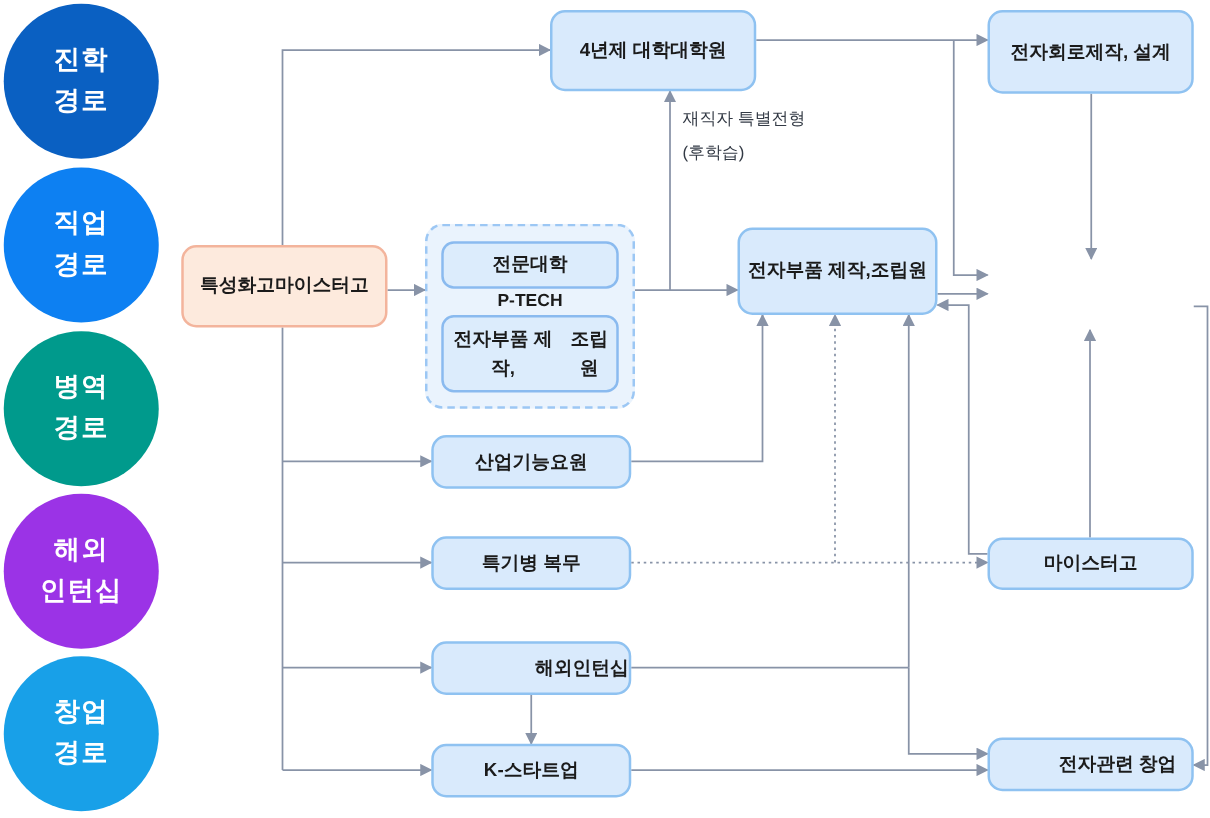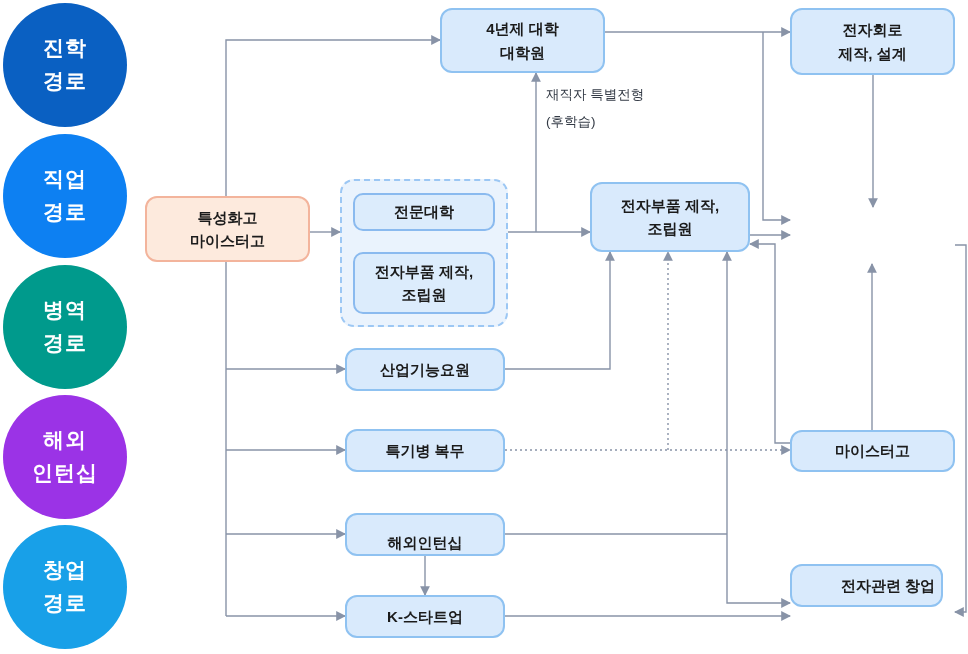--- a/index.html
+++ b/index.html
@@ -40,21 +40,21 @@
     letter-spacing: 1px;
     text-align: center;
   }
 
   
   .node {
     position: absolute;
     background: var(--node_fill, #d9eafc);
     border: 2px solid var(--node_border, #8fc2f1);
     border-radius: 12px;
-    display: flex; flex-direction: column;
+    display: flex; flex-direction: row;
     align-items: center; justify-content: center;
     font-size: 15px; font-weight: 600;
     color: var(--text_color, #1b1b1b);
     line-height: 1.55;
     text-align: center;
   }
   .node.start {
     background: var(--start_fill, #fdeadd);
     border-color: var(--start_border, #f3b49c);
   }
@@ -161,20 +161,21 @@
 
   <div class="node start" style="left:145px; top:196px; width:165px; height:66px;">
     <span>특성화고</span>
     <span>마이스터고</span>
   </div>
 
   <div class="group" style="left:340px; top:179px; width:168px; height:148px;">
     <div class="node" style="left:11px; top:12px; width:142px; height:38px;">
       <span>전문대학</span>
     </div>
+    <div class="group-label" style="top:51px;">P-TECH</div>
     <div class="node" style="left:11px; top:71px; width:142px; height:62px;">
       <span>전자부품 제작,</span>
       <span>조립원</span>
     </div>
   </div>
 
   <div class="node" style="left:440px; top:8px; width:165px; height:65px;">
     <span>4년제 대학</span>
     <span>대학원</span>
   </div>
@@ -208,17 +209,17 @@
   </div>
 
   <div class="node" style="left:345px; top:595px; width:160px; height:43px;">
     <span>K-스타트업</span>
   </div>
 
   <div class="node" style="left:790px; top:430px; width:165px; height:42px;">
     <span>마이스터고</span>
   </div>
 
-  <div class="node" style="left:790px; top:564px; width:153px; height:43px;padding-left:43px;">
+  <div class="node" style="left:790px; top:590px; width:165px; height:43px;padding-left:43px;">
     <span>전자관련 창업</span>
   </div>
 
 </div>
 
 </body></html>

